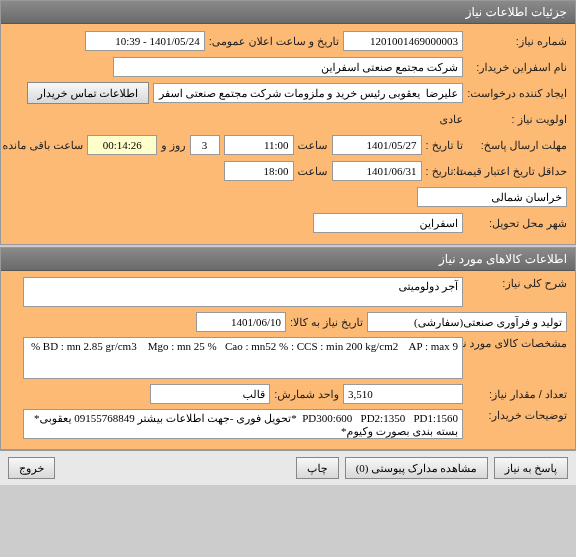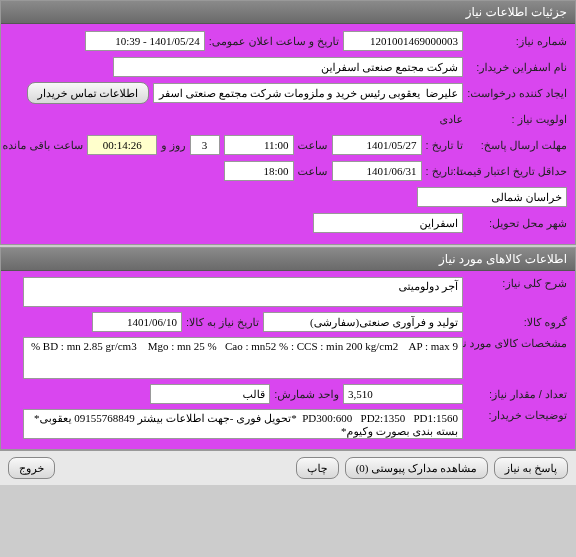--- a/index.html
+++ b/index.html
@@ -1,26 +1,26 @@
 <!DOCTYPE html>
 <html dir="rtl" lang="fa"><head>
 <meta charset="utf-8">
 <style>
 * { box-sizing: border-box; margin: 0; padding: 0; }
 body { font-family: Tahoma, Arial, sans-serif; font-size: 11px; background: #ccc; direction: rtl; width: 576px; height: 557px; overflow: hidden; }
-.panel { background: #d946ef; border: 1px solid #999; }
+.panel { background: #fdba74; border: 1px solid #999; }
 .panel-header { background: linear-gradient(to bottom, #8a8a8a, #6a6a6a); color: #fff; padding: 4px 8px; font-size: 12px; border-bottom: 1px solid #555; }
 .panel-body { padding: 6px 8px; }
 .row { display: flex; align-items: center; margin-bottom: 4px; min-height: 22px; gap: 4px; }
 .lbl { white-space: nowrap; color: #222; font-size: 11px; }
 .lbl-col { width: 100px; text-align: right; white-space: nowrap; flex-shrink: 0; }
 input[type=text], textarea, select { font-family: Tahoma; font-size: 11px; border: 1px solid #999; padding: 2px 4px; background: #fff; }
 input[type=text] { height: 20px; }
 textarea { resize: none; width: 490px; }
-.btn { font-family: Tahoma; font-size: 11px; border: 1px solid #888; background: linear-gradient(to bottom,#f8f8f8,#d8d8d8); padding: 2px 10px; height: 22px; cursor: pointer; border-radius: 8px; }
+.btn { font-family: Tahoma; font-size: 11px; border: 1px solid #888; background: linear-gradient(to bottom,#f8f8f8,#d8d8d8); padding: 2px 10px; height: 22px; cursor: pointer; border-radius: 0; }
 .btn-bar { display: flex; gap: 6px; padding: 6px 8px; background: #e8e8e8; border-top: 1px solid #999; }
 .w70 { width: 70px; }
 .w90 { width: 90px; }
 .w120 { width: 120px; }
 .w150 { width: 150px; }
 .w200 { width: 200px; }
 .flex1 { flex: 1; }
 </style>
 </head>
 <body>
@@ -91,21 +91,20 @@
     <span>اطلاعات کالاهای مورد نیاز</span>
   </div>
   <div class="panel-body">
 
     <div class="row" style="align-items:flex-start">
       <span class="lbl lbl-col">شرح کلی نیاز:</span>
       <textarea rows="2" readonly="" style="width: 440px;">آجر دولومیتی</textarea>
     </div>
 
     <div class="row">
-      <span class="lbl lbl-col">گروه کالا:</span>
       <input type="text" class="w200" readonly="" value="تولید و فرآوری صنعتی(سفارشی)" style="">
       <span class="lbl">تاریخ نیاز به کالا:</span>
       <input type="text" class="w90" readonly="" value="1401/06/10" style="">
     </div>
 
     <div class="row" style="align-items:flex-start">
       <span class="lbl lbl-col">مشخصات کالای مورد نیاز:</span>
       <textarea rows="3" readonly="" style="width: 440px;">BD : mn 2.85 gr/cm3    Mgo : mn 25 %   Cao : mn52 % : CCS : min 200 kg/cm2    AP : max 9 %</textarea>
     </div>
 

